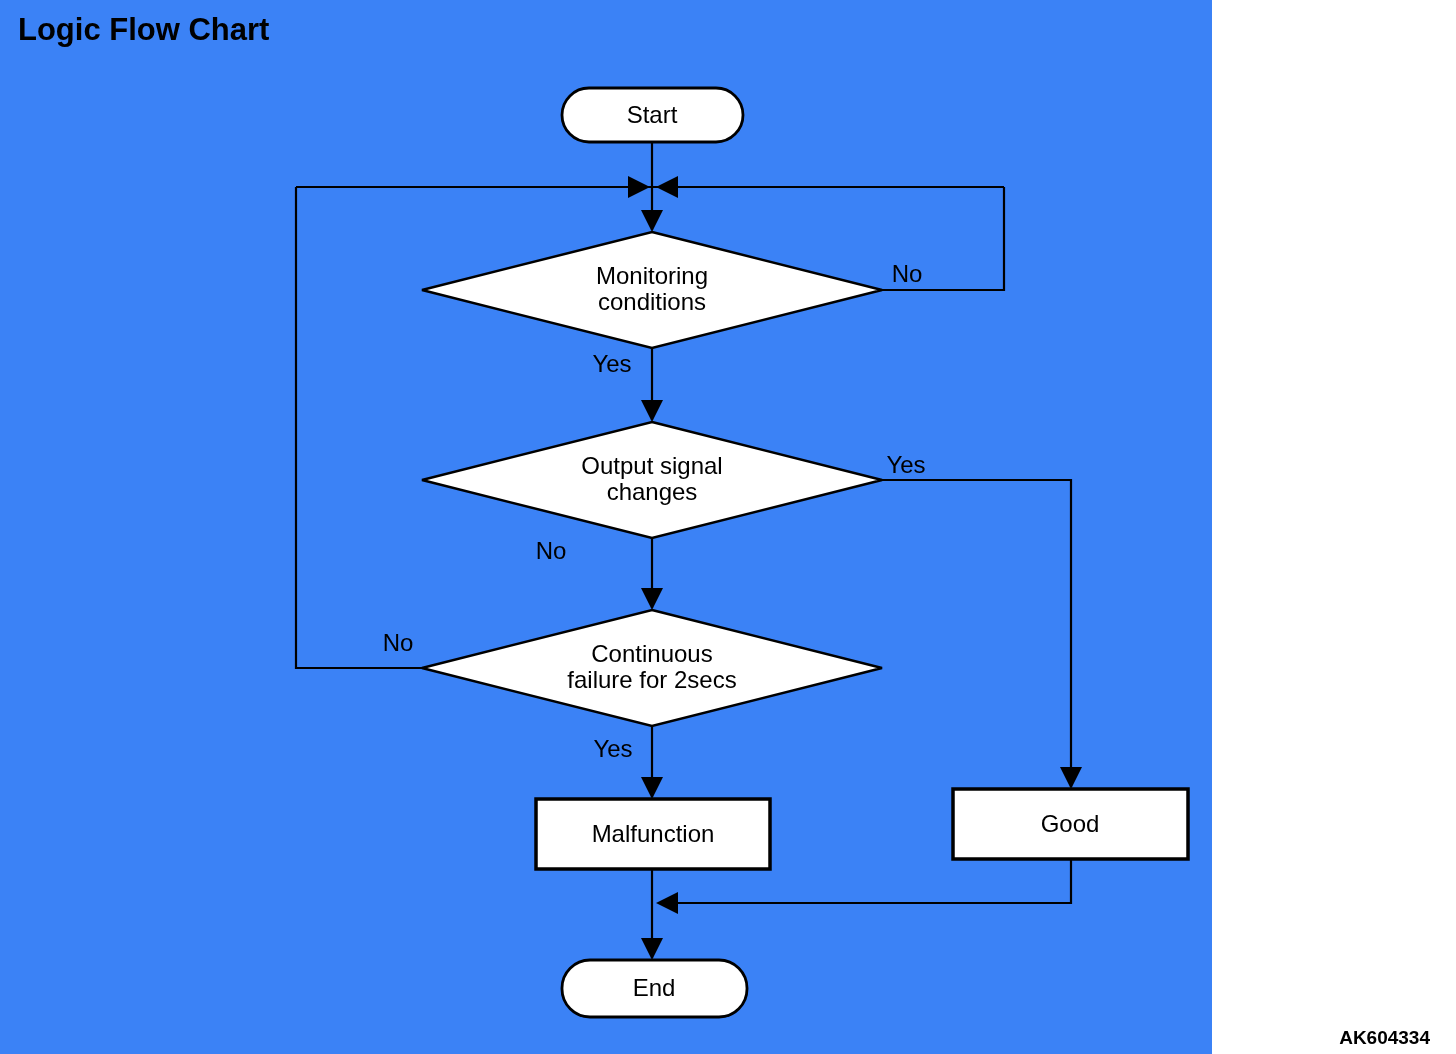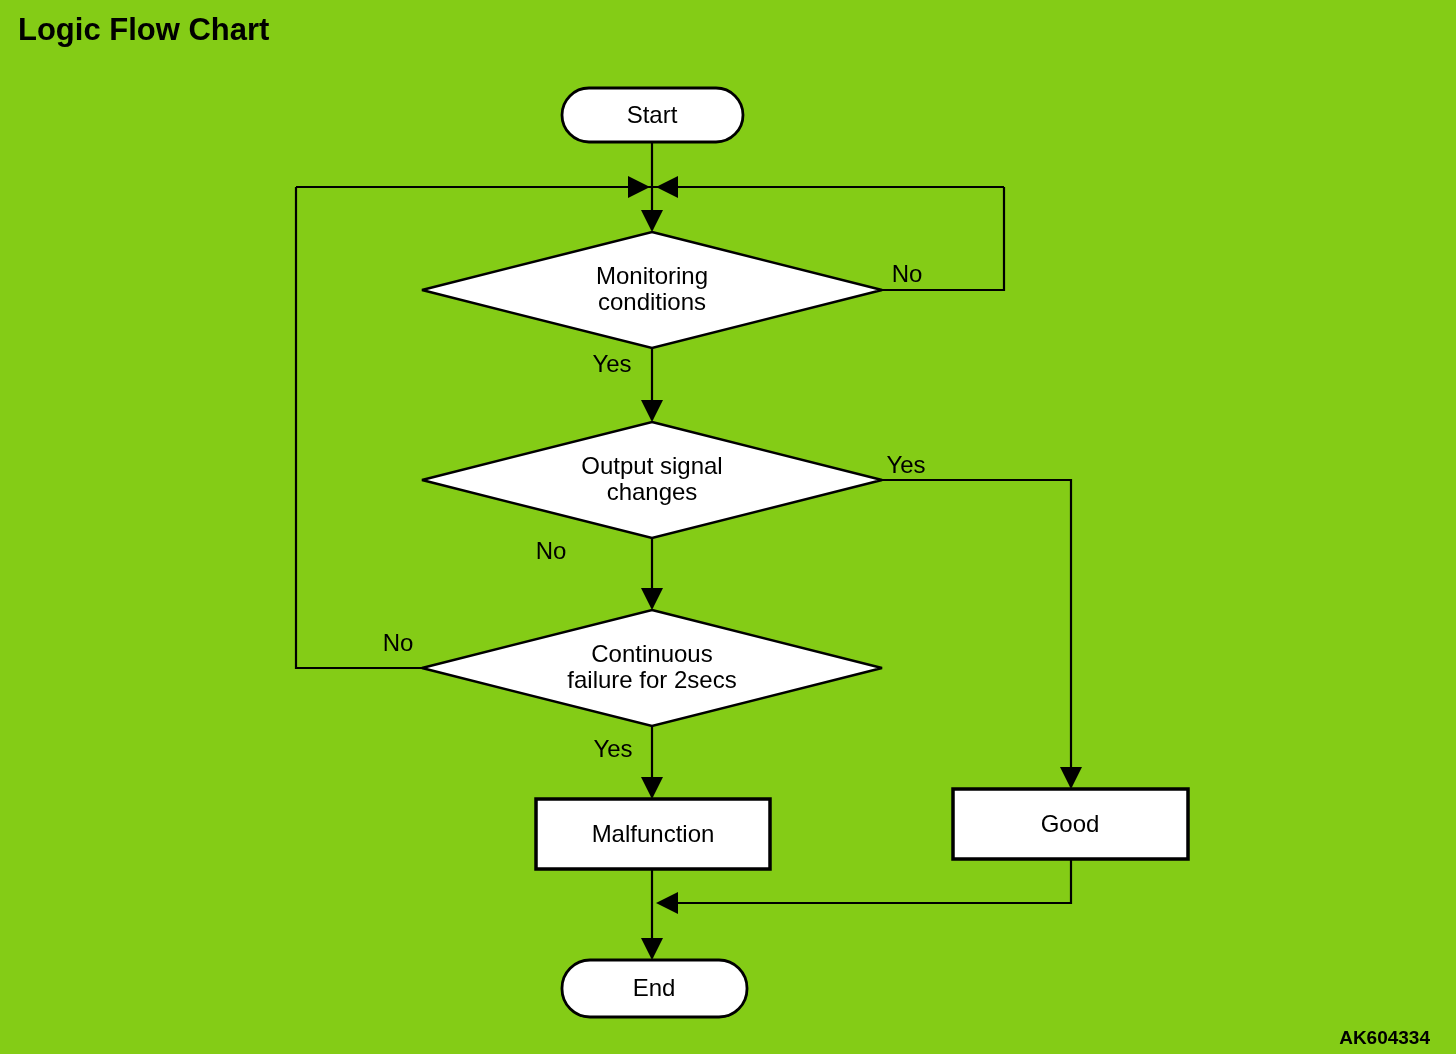--- a/index.html
+++ b/index.html
@@ -4,21 +4,21 @@
 <style>
   html, body {
     margin: 0;
     padding: 0;
     background: #ffffff;
     width: 1456px;
     height: 1054px;
     overflow: hidden;
     font-family: "Liberation Sans", sans-serif;
   }
-  .canvas-wrap { position: relative; width: 1456px; height: 1054px; background: #84cc16; }
+  .canvas-wrap { position: relative; width: 1212px; height: 1054px; background: #3b82f6; }
   svg { display: block; }
   .flow-line   { fill: none; stroke: #000000; stroke-width: 2.2; }
   .arrow-head  { fill: #000000; stroke: none; }
   .terminator  { fill: #ffffff; stroke: #000000; stroke-width: 2.8; }
   .decision    { fill: #ffffff; stroke: #000000; stroke-width: 2.5; stroke-linejoin: miter; }
   .process     { fill: #ffffff; stroke: #000000; stroke-width: 3.5; }
   .node-label  { font-size: 24px; fill: #000000; text-anchor: middle; }
   .edge-label  { font-size: 24px; fill: #000000; text-anchor: middle; }
   .title-text  { font-size: 31px; font-weight: bold; fill: #000000; }
   .code-text   { font-size: 19px; font-weight: bold; fill: #000000; text-anchor: end; }

